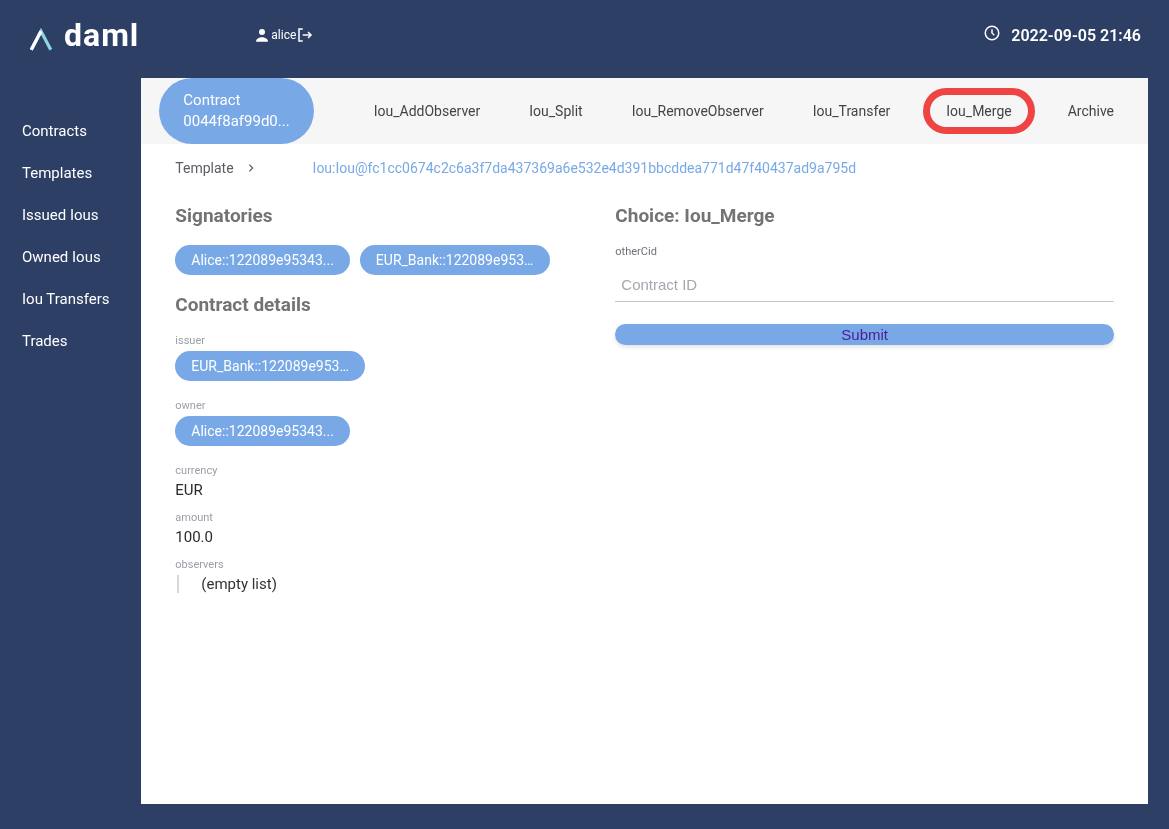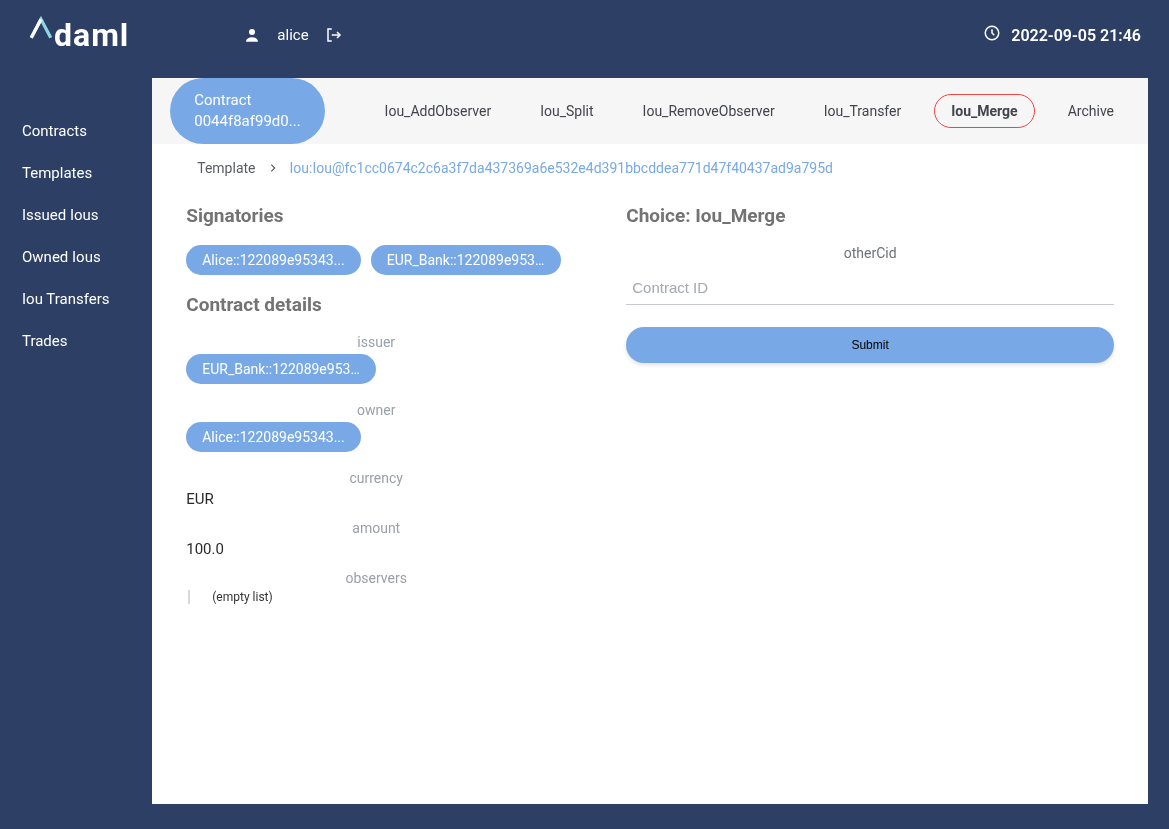--- a/index.html
+++ b/index.html
@@ -22,37 +22,38 @@
   }
   .topbar {
     display: flex;
     align-items: center;
     padding: 16px 28px 24px 28px;
     color: #fff;
     gap: 24px;
   }
   .logo {
     display: flex;
-    align-items: flex-start;
+    align-items: flex-end;
+    gap: 10px;
     font-size: 32px;
     font-weight: 700;
     letter-spacing: 1px;
     color: #fff;
   }
   .logo-mark {
     color: #8dd6e1;
     display: flex;
     align-items: center;
   }
   .user-section {
     display: flex;
     align-items: center;
-    gap: 16px;
+    gap: 0;
     margin-left: 90px;
-    font-size: 15px;
+    font-size: 12px;
   }
   .user-icon, .logout-icon {
     display: flex;
     align-items: center;
   }
   .spacer {
     flex: 1;
   }
   .clock {
     display: flex;
@@ -109,38 +110,38 @@
     line-height: 1.4;
   }
   .tab-primary .small {
     display: block;
     font-size: 15px;
     overflow: hidden;
     text-overflow: ellipsis;
     white-space: nowrap;
   }
   .tab-outline {
-    border: 1px solid #ef4444;
+    border: 7px solid #ef4444;
     border-radius: 999px;
-    font-weight: bold;
   }
   .breadcrumb {
     display: flex;
     align-items: center;
     gap: 12px;
-    padding: 16px 45px 10px;
+    padding: 16px 34px 10px;
     font-size: 14px;
     color: #5a5d63;
   }
   .breadcrumb a {
     color: #78a9e6;
     text-decoration: none;
     overflow: hidden;
     text-overflow: ellipsis;
     white-space: nowrap;
+    margin-left: 45px;
   }
   .content {
     display: flex;
     padding: 18px 34px;
     gap: 60px;
     flex: 1;
   }
   .col-left {
     flex: 0 0 380px;
   }
@@ -165,35 +166,34 @@
     border-radius: 999px;
     padding: 7px 16px;
     font-size: 14px;
     max-width: 190px;
     overflow: hidden;
     text-overflow: ellipsis;
     white-space: nowrap;
   }
   .field-label {
     color: #9aa0a8;
-    font-size: 14px;
+    font-size: 11px;
     margin-bottom: 4px;
     margin-top: 12px;
-    text-align: center;
   }
   .field-value {
     font-size: 15px;
     color: #2a2a2a;
     margin-bottom: 4px;
   }
   .empty-list {
     border-left: 2px solid #d6d8dc;
     padding-left: 22px;
     margin-top: 4px;
-    font-size: 12px;
+    font-size: 15px;
     margin-left: 2px;
   }
   .input-wrap {
     margin-top: 10px;
     margin-bottom: 22px;
   }
   .text-input {
     border: none;
     border-bottom: 1px solid #c5c8ce;
     padding: 8px 6px;
@@ -202,25 +202,25 @@
     outline: none;
     color: #333;
   }
   .text-input::placeholder {
     color: #a3a8b0;
   }
   .submit-btn {
     display: block;
     width: 100%;
     background: #78a9e6;
-    color: #000000;
+    color: #4c1d95;
     border: none;
     border-radius: 999px;
-    padding: 11px 0;
-    font-size: 12px;
+    padding: 2px 0;
+    font-size: 15px;
     cursor: pointer;
     box-shadow: 0 2px 4px rgba(0,0,0,0.12);
   }
 </style>
 </head>
 <body>
 
 <div class="app">
 
   <div class="topbar">

